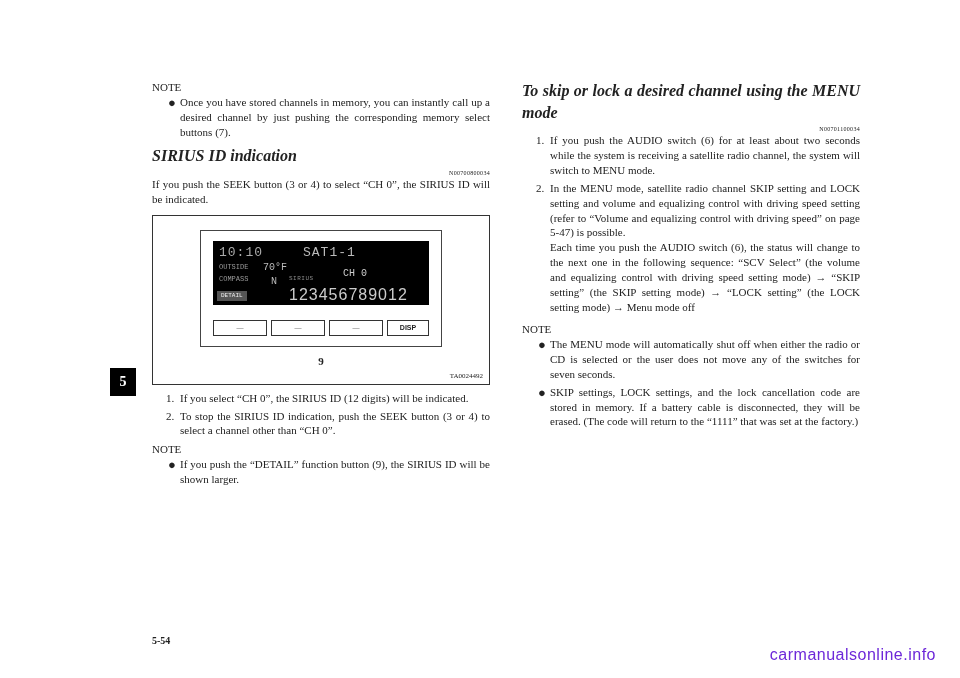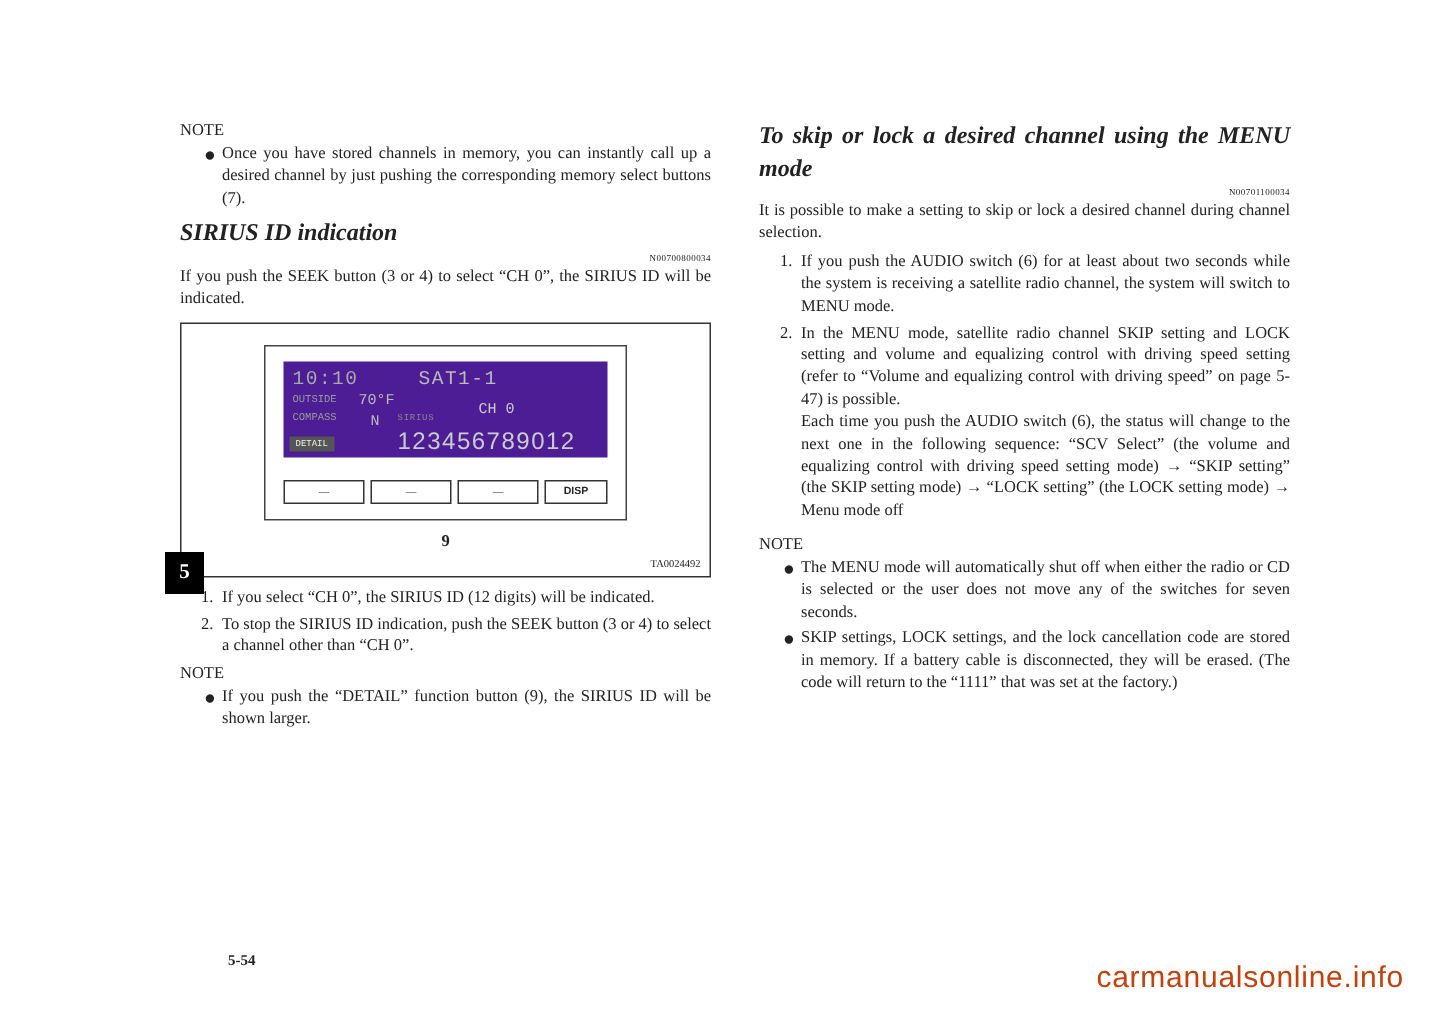--- a/index.html
+++ b/index.html
@@ -24,20 +24,21 @@
   .running-head {
     font-weight: bold;
     font-size: 10px;
     margin-bottom: 6px;
     margin-left: 32px;
   }
   .columns {
     display: flex;
     gap: 32px;
     flex: 1;
+    margin-left: 32px;
   }
   .col {
     width: 50%;
     font-size: 11px;
     line-height: 1.35;
     text-align: justify;
   }
   .note-label {
     font-size: 11px;
   }
@@ -104,21 +105,21 @@
     width: 240px;
     height: 115px;
     background: #fff;
     position: relative;
     text-align: left;
   }
   .screen {
     position: absolute;
     top: 10px; left: 12px;
     width: 216px; height: 64px;
-    background: #4c1d95;
+    background: #000000;
     font-family: "Courier New", monospace;
     color: #bbb;
     font-size: 9px;
     line-height: 1.3;
     padding: 4px 6px;
     box-sizing: border-box;
   }
   .screen .row1 { font-size: 13px; letter-spacing: 1px; color: #aaa; }
   .screen .sat {
     position:absolute; top:4px; left:90px; font-size:13px; letter-spacing:1px;
@@ -180,22 +181,22 @@
     position: absolute;
     left: 152px;
     bottom: 32px;
     font-size: 10px;
     font-weight: bold;
   }
   .watermark {
     position: absolute;
     right: 24px;
     bottom: 14px;
-    font-size: 20px;
-    color: #c2410c;
+    font-size: 16px;
+    color: #6d28d9;
     font-family: Arial, sans-serif;
     letter-spacing: 0.5px;
   }
 </style>
 </head>
 <body>
 
 <div class="page">
 
 
@@ -256,21 +257,20 @@
         <div class="bullet-row">
           <div class="bullet-dot">●</div>
           <div class="bullet-text">If you push the “DETAIL” function button (9), the SIRIUS ID will be shown larger.</div>
         </div>
       </div>
     </div>
 
     <div class="col">
       <div class="section-title" style="margin-top:0">To skip or lock a desired channel using the MENU mode</div>
       <div class="tinycode">N00701100034</div>
-      <div class="para">It is possible to make a setting to skip or lock a desired channel during channel selection.</div>
 
       <div class="num-list">
         <div class="num-row">
           <div class="n">1.</div>
           <div class="t">If you push the AUDIO switch (6) for at least about two seconds while the system is receiving a satellite radio channel, the system will switch to MENU mode.</div>
         </div>
         <div class="num-row">
           <div class="n">2.</div>
           <div class="t">
             <span>In the MENU mode, satellite radio channel SKIP setting and LOCK setting and volume and equalizing control with driving speed setting (refer to “Volume and equalizing control with driving speed” on page 5-47) is possible.</span><br>

